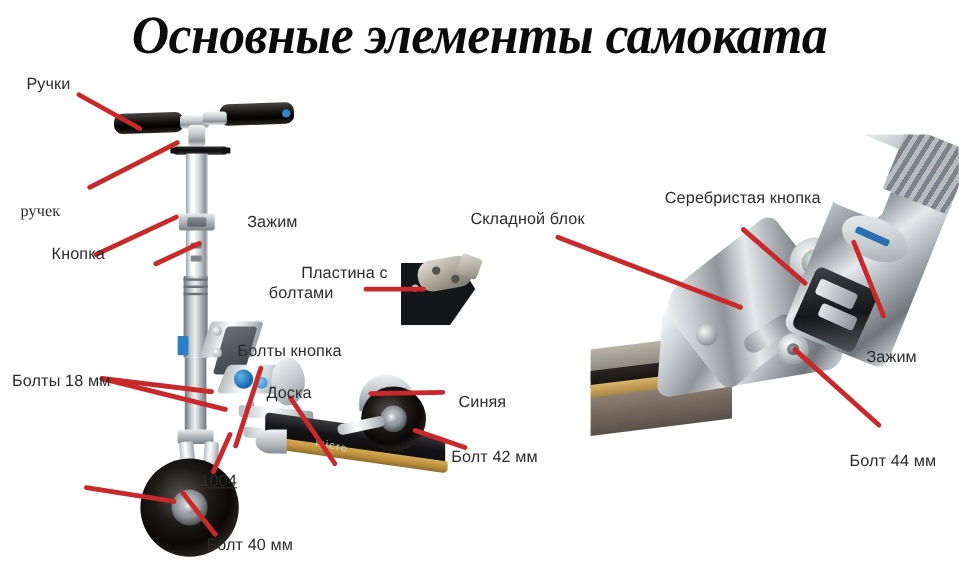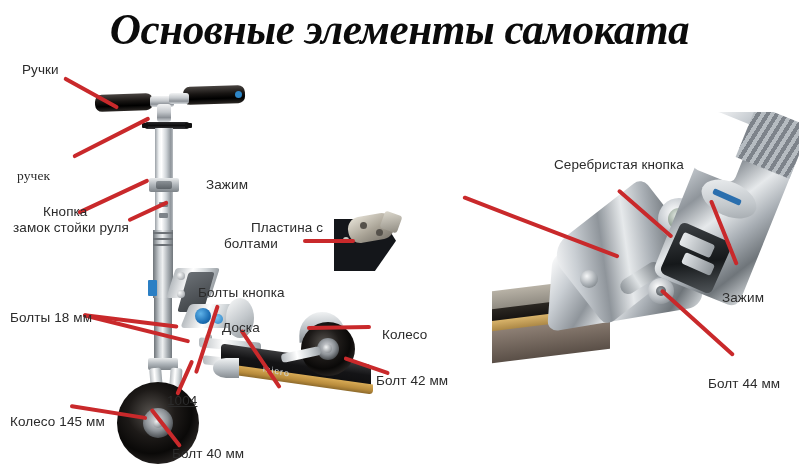--- a/index.html
+++ b/index.html
@@ -262,29 +262,28 @@
 
   <div class="ptr" style="left:618px; top:188px; width:72px; transform:rotate(41deg);"></div>
 
   <div class="ptr" style="left:737px; top:263px; width:70px; transform:rotate(-112deg);"></div>
 
   <div class="ptr" style="left:661px; top:288px; width:98px; transform:rotate(42deg);"></div>
 
   <div class="label" style="left:22px;  top:62px;">Ручки</div>
   <div class="label" style="left:17px;  top:168px;font-family:Liberation Serif, serif;">ручек</div>
   <div class="label" style="left:43px;  top:204px;">Кнопка</div>
-  <div class="label" style="left:13px;  top:220px;">замок стойки руля</div>
   <div class="label" style="left:206px; top:177px;">Зажим</div>
   <div class="label" style="left:251px; top:220px;">Пластина с</div>
   <div class="label" style="left:224px; top:236px;">болтами</div>
   <div class="label" style="left:198px; top:285px;">Болты кнопка</div>
   <div class="label" style="left:10px;  top:310px;">Болты 18 мм</div>
   <div class="label" style="left:222px; top:320px;">Доска</div>
-  <div class="label" style="left:10px;  top:414px;">Колесо 145 мм</div>
   <div class="label" style="left:167px; top:393px;text-decoration:underline;">1004</div>
   <div class="label" style="left:172px; top:446px;">Болт 40 мм</div>
-  <div class="label" style="left:382px; top:327px;">Колесо</div>
+  <div class="label" style="left:382px; top:327px;">Синяя</div>
   <div class="label" style="left:376px; top:373px;">Болт 42 мм</div>
+  <div class="label" style="left:392px; top:175px;">Складной блок</div>
   <div class="label" style="left:554px; top:157px;">Серебристая кнопка</div>
   <div class="label" style="left:722px; top:290px;">Зажим</div>
   <div class="label" style="left:708px; top:376px;">Болт 44 мм</div>
 
 </div>
 
 </body></html>

